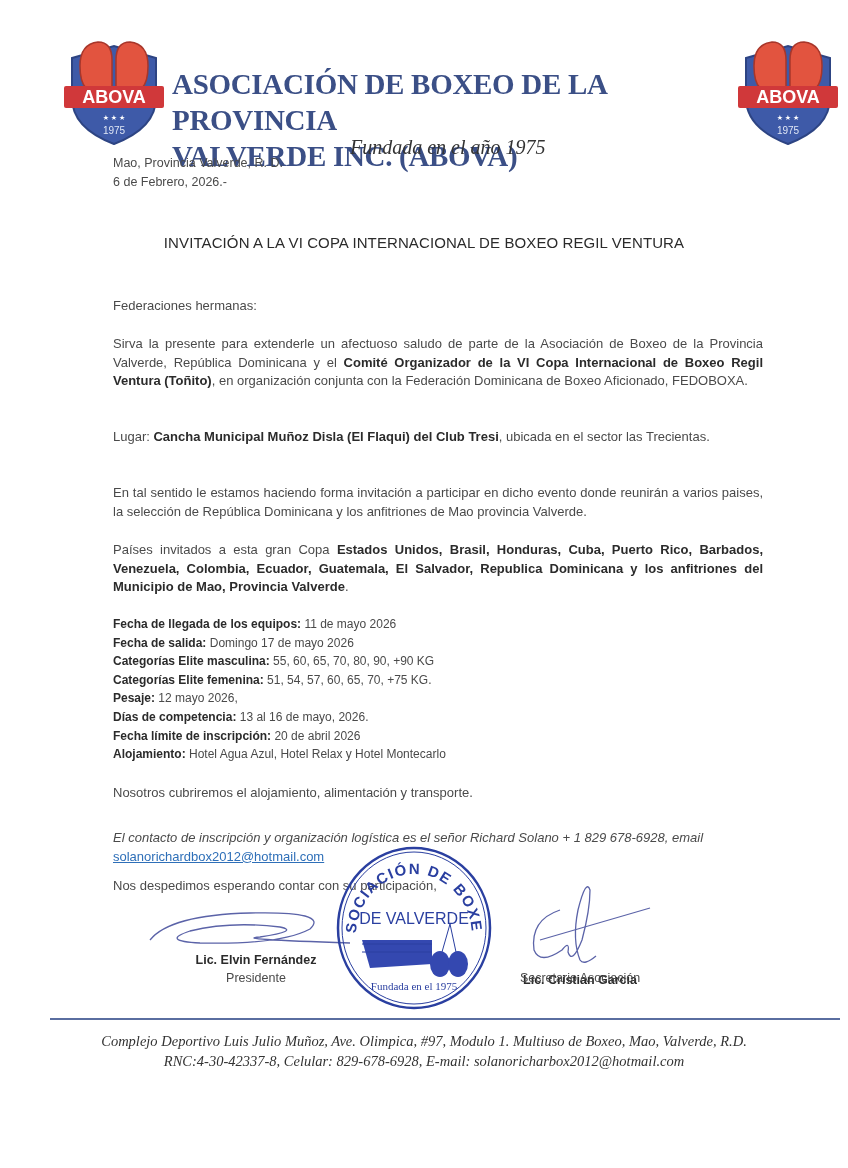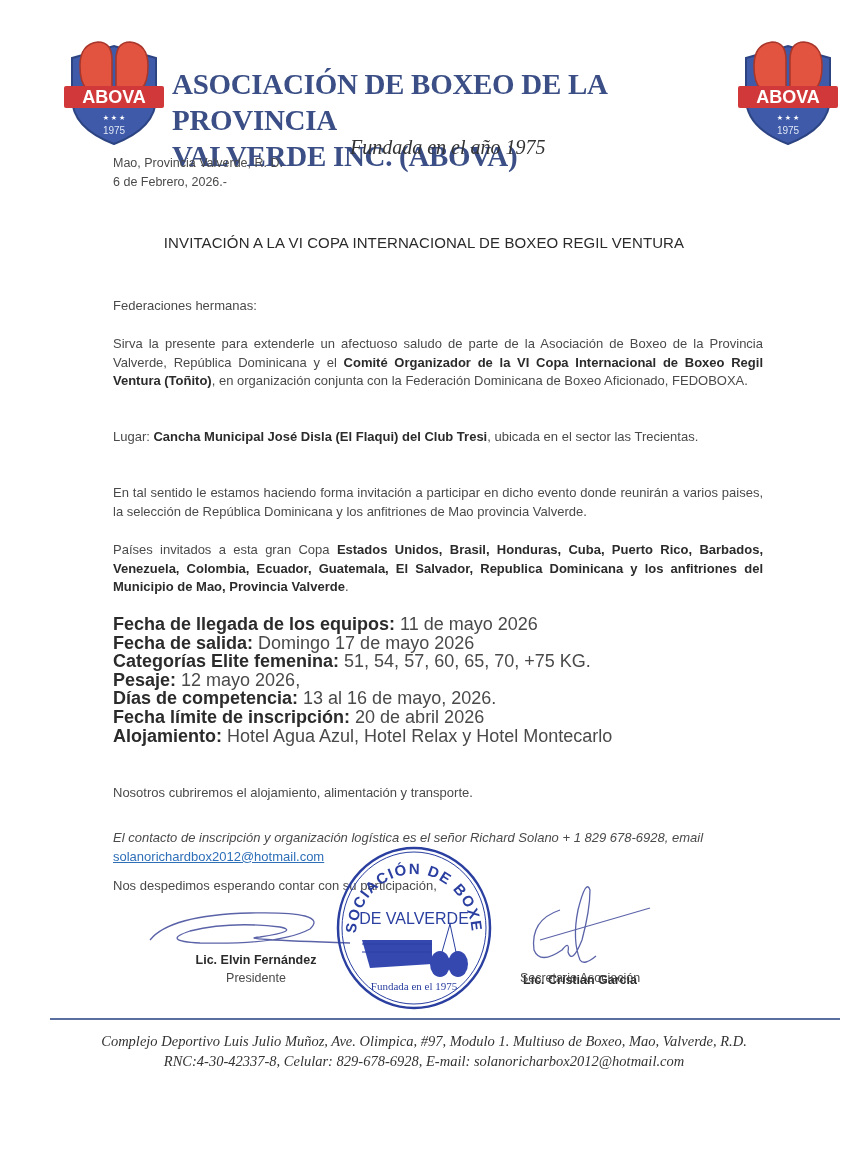--- a/index.html
+++ b/index.html
@@ -18,21 +18,21 @@
   .place { position:absolute; left:113px; top:154px; font-size:12.5px; line-height:19px; color:#4a4a4a; }
 
   .doc-title { position:absolute; left:0; width:848px; top:234px; text-align:center; font-size:15px; color:#2b2b2b; letter-spacing:0.1px; }
 
   .body { position:absolute; left:113px; width:650px; font-size:13px; line-height:18.7px; color:#4a4a4a; }
   .body b { color:#2b2b2b; }
   .just { text-align:justify; }
 
   .link { color:#2e6fb8; text-decoration:underline; }
 
-  .kv { font-size:18px; line-height:18.6px; color:#4a4a4a; }
+  .kv { font-size:12px; line-height:18.6px; color:#4a4a4a; }
   .kv b { color:#2b2b2b; }
 
   .sig-name { position:absolute; font-size:12.5px; color:#2b2b2b; font-weight:bold; text-align:center; }
   .sig-role { position:absolute; font-size:12.5px; color:#4a4a4a; text-align:center; }
 
   .rule { position:absolute; left:50px; width:790px; top:1018px; height:2px; background:#5a6ea0; }
   .footer { position:absolute; left:0; width:848px; text-align:center; font-family:"Liberation Serif","DejaVu Serif",serif; font-style:italic; font-size:14.5px; color:#333; line-height:20px; }
   .footer b { font-weight:normal; }
 </style>
 </head>
@@ -78,35 +78,36 @@
 <div class="body" style="top:297px;">
   <span>Federaciones hermanas:</span>
 </div>
 
 <div class="body just" style="top:335px;">
   <span>Sirva la presente para extenderle un afectuoso saludo de parte de la Asociación de Boxeo de la Provincia Valverde, República Dominicana y el </span><b>Comité Organizador de la VI Copa Internacional de Boxeo Regil Ventura (Toñito)</b><span>, en organización conjunta con la Federación Dominicana de Boxeo Aficionado, FEDOBOXA.</span>
 </div>
 
 <div class="body" style="top:428px;">
   <div>
-    <span>Lugar: </span><b>Cancha Municipal José Disla (El Flaqui) del Club Tresi</b><span>, ubicada en el sector las Trecientas.</span>
+    <span>Lugar: </span><b>Cancha Municipal Muñoz Disla (El Flaqui) del Club Tresi</b><span>, ubicada en el sector las Trecientas.</span>
   </div>
 </div>
 
 <div class="body just" style="top:484px;">
   <span>En tal sentido le estamos haciendo forma invitación a participar en dicho evento donde reunirán a varios paises, la selección de República Dominicana y los anfitriones de Mao provincia Valverde.</span>
 </div>
 
 <div class="body just" style="top:541px;">
   <span>Países invitados a esta gran Copa </span><b>Estados Unidos, Brasil, Honduras, Cuba, Puerto Rico, Barbados, Venezuela, Colombia, Ecuador, Guatemala, El Salvador, Republica Dominicana y los anfitriones del Municipio de Mao, Provincia Valverde</b><span>.</span>
 </div>
 
 <div class="body kv" style="top:615px;">
   <div><b>Fecha de llegada de los equipos:</b><span> 11 de mayo 2026</span></div>
   <div><b>Fecha de salida:</b><span> Domingo 17 de mayo 2026</span></div>
+  <div><b>Categorías Elite masculina:</b><span> 55, 60, 65, 70, 80, 90, +90 KG</span></div>
   <div><b>Categorías Elite femenina:</b><span> 51, 54, 57, 60, 65, 70, +75 KG.</span></div>
   <div><b>Pesaje:</b><span> 12 mayo 2026,</span></div>
   <div><b>Días de competencia:</b><span> 13 al 16 de mayo, 2026.</span></div>
   <div><b>Fecha límite de inscripción:</b><span> 20 de abril 2026</span></div>
   <div><b>Alojamiento:</b><span> Hotel Agua Azul, Hotel Relax y Hotel Montecarlo</span></div>
 </div>
 
 <div class="body" style="top:784px;">
   <span>Nosotros cubriremos el alojamiento, alimentación y transporte.</span>
 </div>

